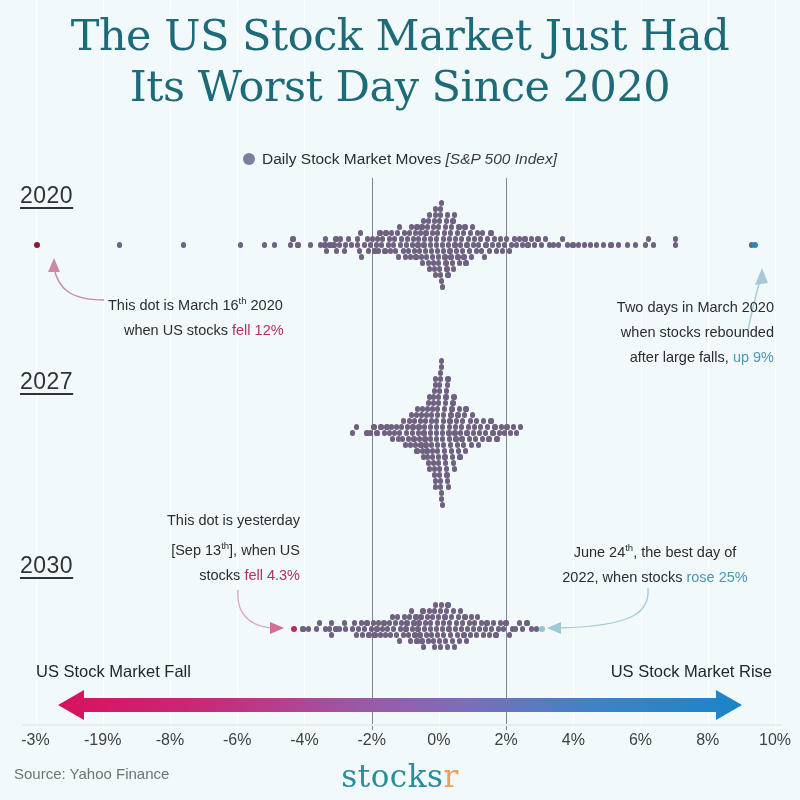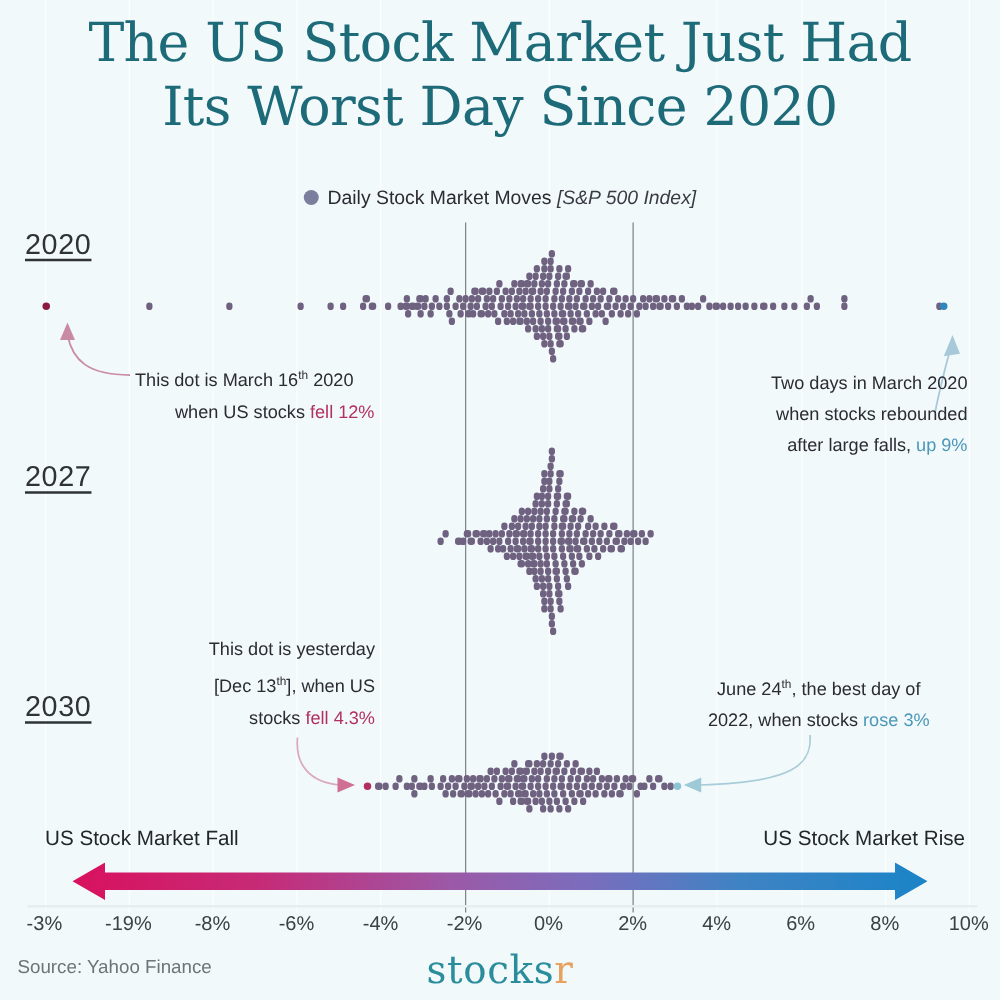--- a/index.html
+++ b/index.html
@@ -690,38 +690,38 @@
 
     <path d="M238,590 C236,612 248,626 272,628" fill="none" stroke="#dba9bd" stroke-width="1.4"></path>
     <path d="M284,628 l-14,6 l0,-12 z" fill="#cf6f95"></path>
 
     <path d="M648,588 C650,612 634,626 560,628" fill="none" stroke="#a8cdd8" stroke-width="1.4"></path>
     <path d="M547,628 l14,-6 l0,12 z" fill="#9ec9d6"></path>
   </svg>
 
   <div class="anno" id="anno-march16" style="left:108px;top:288px;">
     <div><span>This dot is March 16</span><sup>th</sup><span> 2020</span></div>
-    <div style="margin-left:32px"><span>when US stocks </span><span class="neg">fell 12%</span></div>
+    <div style="margin-left:16px"><span>when US stocks </span><span class="neg">fell 12%</span></div>
   </div>
 
   <div class="anno r" id="anno-rebound" style="right:26px;top:295px;">
     <div>Two days in March 2020</div>
     <div>when stocks rebounded</div>
     <div><span>after large falls, </span><span class="pos">up 9%</span></div>
   </div>
 
   <div class="anno r" id="anno-yesterday" style="left:150px;width:150px;top:508px;">
     <div>This dot is yesterday</div>
-    <div><span>[Dec 13</span><sup>th</sup><span>], when US</span></div>
+    <div><span>[Sep 13</span><sup>th</sup><span>], when US</span></div>
     <div><span>stocks </span><span class="neg">fell 4.3%</span></div>
   </div>
 
   <div class="anno c" id="anno-june24" style="left:530px;width:250px;top:535px;">
     <div><span>June 24</span><sup>th</sup><span>, the best day of</span></div>
-    <div><span>2022, when stocks </span><span class="pos">rose 3%</span></div>
+    <div><span>2022, when stocks </span><span class="pos">rose 25%</span></div>
   </div>
 
   <div class="axislabel" id="rise-label">US Stock Market Rise</div>
   <div class="axislabel" id="fall-label">US Stock Market Fall</div>
 
   <svg class="gradbar" viewBox="0 0 684 30" preserveAspectRatio="none">
     <defs>
       <linearGradient id="gb" x1="0" y1="0" x2="1" y2="0">
         <stop offset="0%" stop-color="#d9115e"></stop>
         <stop offset="22%" stop-color="#c62b77"></stop>

